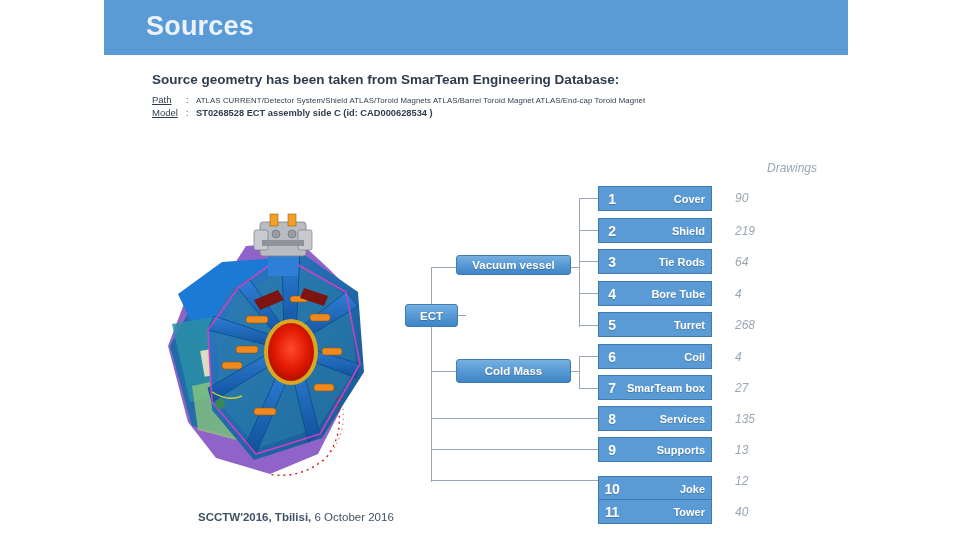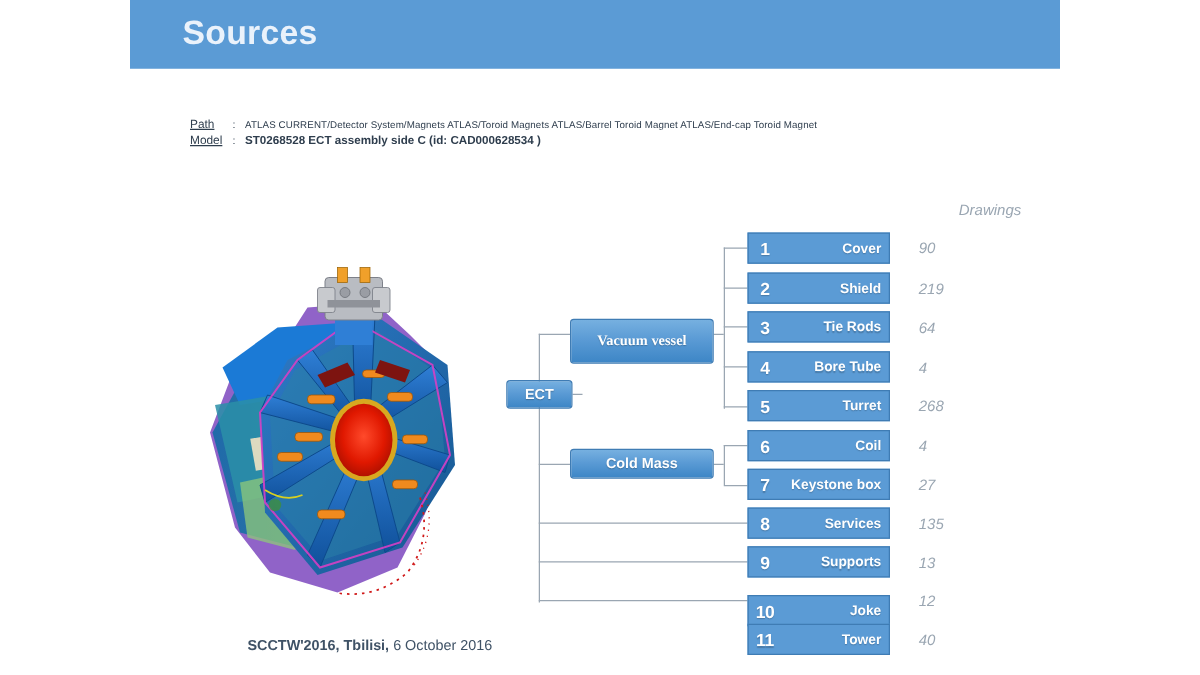--- a/index.html
+++ b/index.html
@@ -111,21 +111,21 @@
     color: #ffffff;
     font-size: 11.5px;
     font-weight: bold;
     display: flex;
     align-items: center;
     justify-content: center;
     text-shadow: 0 1px 1px rgba(0,0,0,0.25);
     white-space: nowrap;
   }
   #node-ect      { left: 405px; top: 304px; width: 53px; height: 23px; }
-  #node-vacuum   { left: 456px; top: 255px; width: 115px; height: 36px; font-family: Liberation Serif, serif; }
+  #node-vacuum   { left: 456px; top: 255px; width: 115px; height: 20px; }
   #node-coldmass { left: 456px; top: 359px; width: 115px; height: 24px; }
 
   
   .line {
     position: absolute;
     background: #9aa6b2;
   }
   .line.h { height: 1px; }
   .line.v { width: 1px; }
 
@@ -181,26 +181,27 @@
 </style>
 </head>
 <body>
 
 <div id="slide">
 
   <div id="title-band">
     <div id="title-text">Sources</div>
   </div>
 
+  <div id="heading-1">Source geometry has been taken from SmarTeam Engineering Database:</div>
 
   <div id="path-block">
     <div class="meta-row">
       <span class="meta-key">Path</span>
       <span class="meta-sep">:</span>
-      <span class="meta-val">ATLAS CURRENT/Detector System/Magnets ATLAS/Toroid Magnets ATLAS/Barrel Toroid Magnet ATLAS/End-cap Toroid Magnet</span>
+      <span class="meta-val">ATLAS CURRENT/Detector System/Shield ATLAS/Toroid Magnets ATLAS/Barrel Toroid Magnet ATLAS/End-cap Toroid Magnet</span>
     </div>
     <div class="meta-row">
       <span class="meta-key">Model</span>
       <span class="meta-sep">:</span>
       <span class="meta-val bold">ST0268528 ECT assembly side C (id: CAD000628534 )</span>
     </div>
   </div>
 
 
   <div id="drawings-label">Drawings</div>
@@ -352,21 +353,21 @@
   <div class="item-count" style="top:318px;">268</div>
 
   <div class="item-box" style="top:344px;">
     <span class="item-num">6</span>
     <span class="item-label">Coil</span>
   </div>
   <div class="item-count" style="top:350px;">4</div>
 
   <div class="item-box" style="top:375px;">
     <span class="item-num">7</span>
-    <span class="item-label">Keystone box</span>
+    <span class="item-label">SmarTeam box</span>
   </div>
   <div class="item-count" style="top:381px;">27</div>
 
   <div class="item-box" style="top:406px;">
     <span class="item-num">8</span>
     <span class="item-label">Services</span>
   </div>
   <div class="item-count" style="top:412px;">135</div>
 
   <div class="item-box" style="top:437px;">

